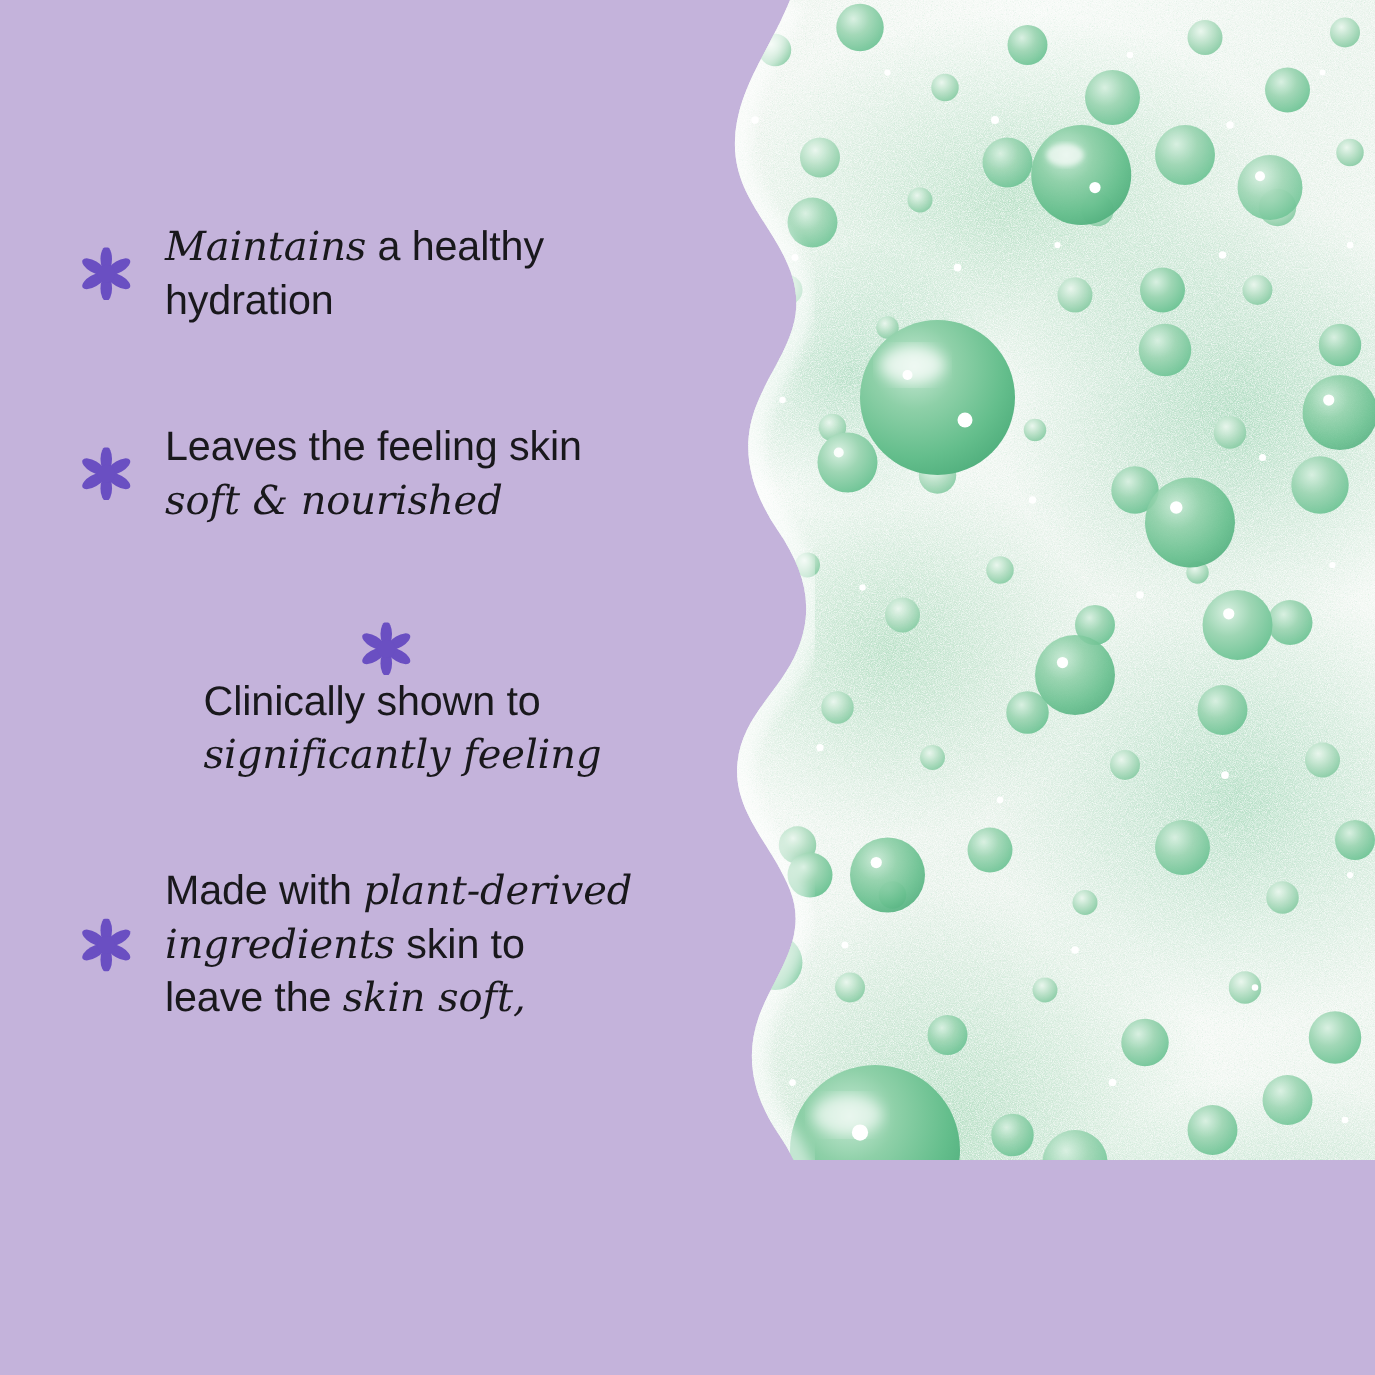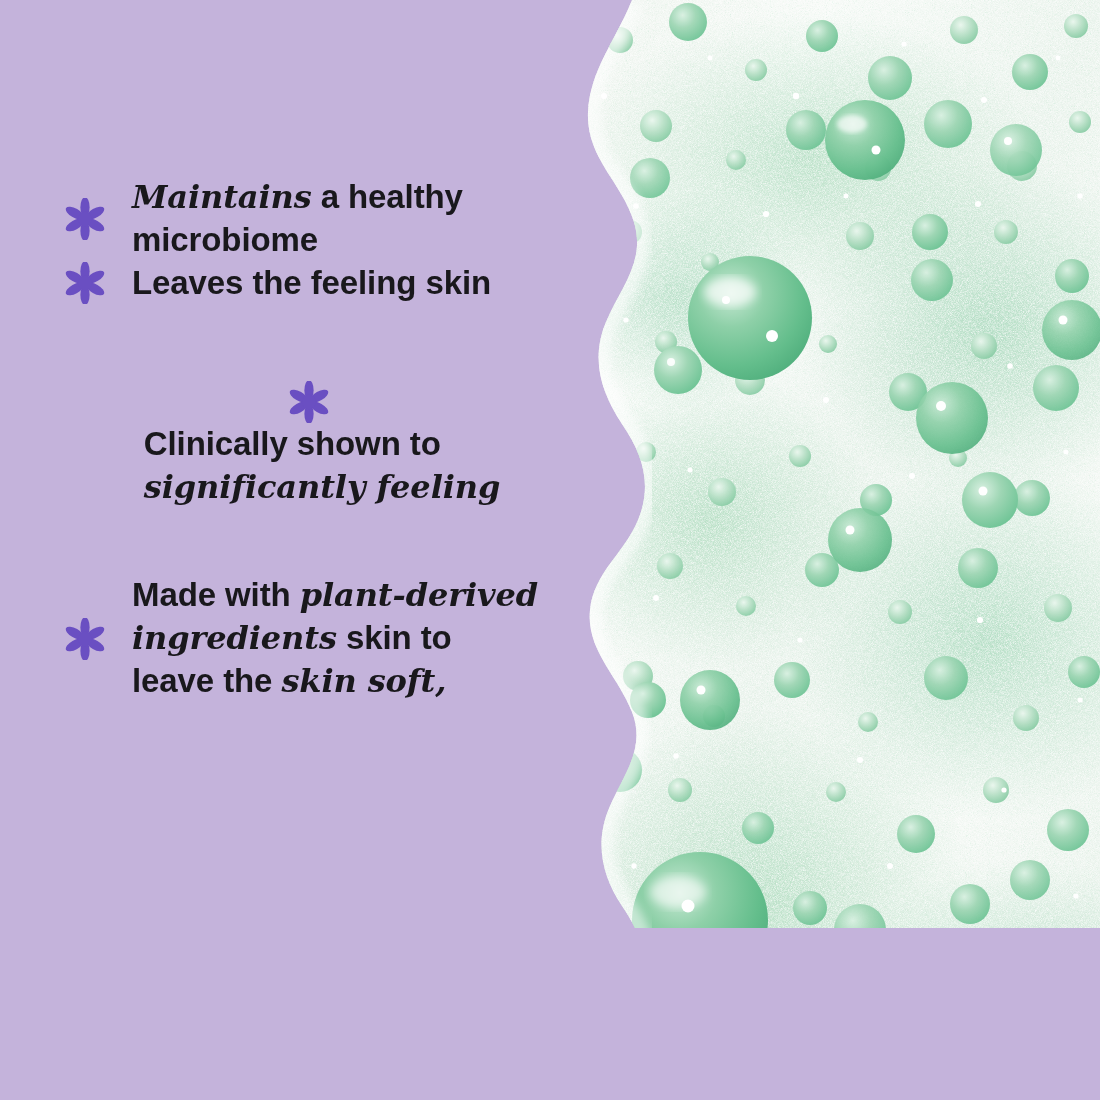--- a/index.html
+++ b/index.html
@@ -11,21 +11,20 @@
     background: #c4b3db;
     font-family: "Liberation Sans", sans-serif;
   }
 
   #page {
     position: relative;
     width: 1100px;
     height: 928px;
     overflow: hidden;
     background: #c4b3db;
-    font-weight: bold;
   }
 
   
   #foam-panel {
     position: absolute;
     top: 0;
     right: 0;
     width: 540px;
     height: 1100px;
     overflow: hidden;
@@ -77,21 +76,21 @@
   }
 
   .bullet-text .it {
     font-style: italic;
     font-family: "DejaVu Serif", "Liberation Serif", serif;
     font-size: 32px;
   }
 
   
   #row-0 { margin-bottom: 0; }
-  #row-1 { }
+  #row-1 { margin-top: 74px; }
   #row-2 { margin-top: 76px; flex-direction: column; }
   #row-3 { margin-top: 66px; }
 </style>
 </head>
 <body>
 
 <div id="page">
 
   <div id="foam-panel">
     <svg id="foam-svg" viewBox="0 0 540 1100" preserveAspectRatio="none">
@@ -392,40 +391,41 @@
             <ellipse cx="50" cy="22" rx="11" ry="24" transform="rotate(120 50 50)"></ellipse>
             <ellipse cx="50" cy="22" rx="11" ry="24" transform="rotate(180 50 50)"></ellipse>
             <ellipse cx="50" cy="22" rx="11" ry="24" transform="rotate(240 50 50)"></ellipse>
             <ellipse cx="50" cy="22" rx="11" ry="24" transform="rotate(300 50 50)"></ellipse>
             <circle cx="50" cy="50" r="17"></circle>
           </g>
         </svg>
       </span>
       <span class="bullet-text">
         <span class="it">Maintains</span><span> a healthy</span><br>
-        <span>microbiome</span>
+        <span>hydration</span>
       </span>
     </div>
 
     <div class="bullet-row" id="row-1">
       <span class="bullet-icon">
         <svg viewBox="0 0 100 100" aria-hidden="true">
           <g fill="#6a4fc2">
             <ellipse cx="50" cy="22" rx="11" ry="24" transform="rotate(0 50 50)"></ellipse>
             <ellipse cx="50" cy="22" rx="11" ry="24" transform="rotate(60 50 50)"></ellipse>
             <ellipse cx="50" cy="22" rx="11" ry="24" transform="rotate(120 50 50)"></ellipse>
             <ellipse cx="50" cy="22" rx="11" ry="24" transform="rotate(180 50 50)"></ellipse>
             <ellipse cx="50" cy="22" rx="11" ry="24" transform="rotate(240 50 50)"></ellipse>
             <ellipse cx="50" cy="22" rx="11" ry="24" transform="rotate(300 50 50)"></ellipse>
             <circle cx="50" cy="50" r="17"></circle>
           </g>
         </svg>
       </span>
       <span class="bullet-text">
         <span>Leaves the feeling skin</span><br>
+        <span class="it">soft &amp; nourished</span>
       </span>
     </div>
 
     <div class="bullet-row" id="row-2">
       <span class="bullet-icon">
         <svg viewBox="0 0 100 100" aria-hidden="true">
           <g fill="#6a4fc2">
             <ellipse cx="50" cy="22" rx="11" ry="24" transform="rotate(0 50 50)"></ellipse>
             <ellipse cx="50" cy="22" rx="11" ry="24" transform="rotate(60 50 50)"></ellipse>
             <ellipse cx="50" cy="22" rx="11" ry="24" transform="rotate(120 50 50)"></ellipse>

